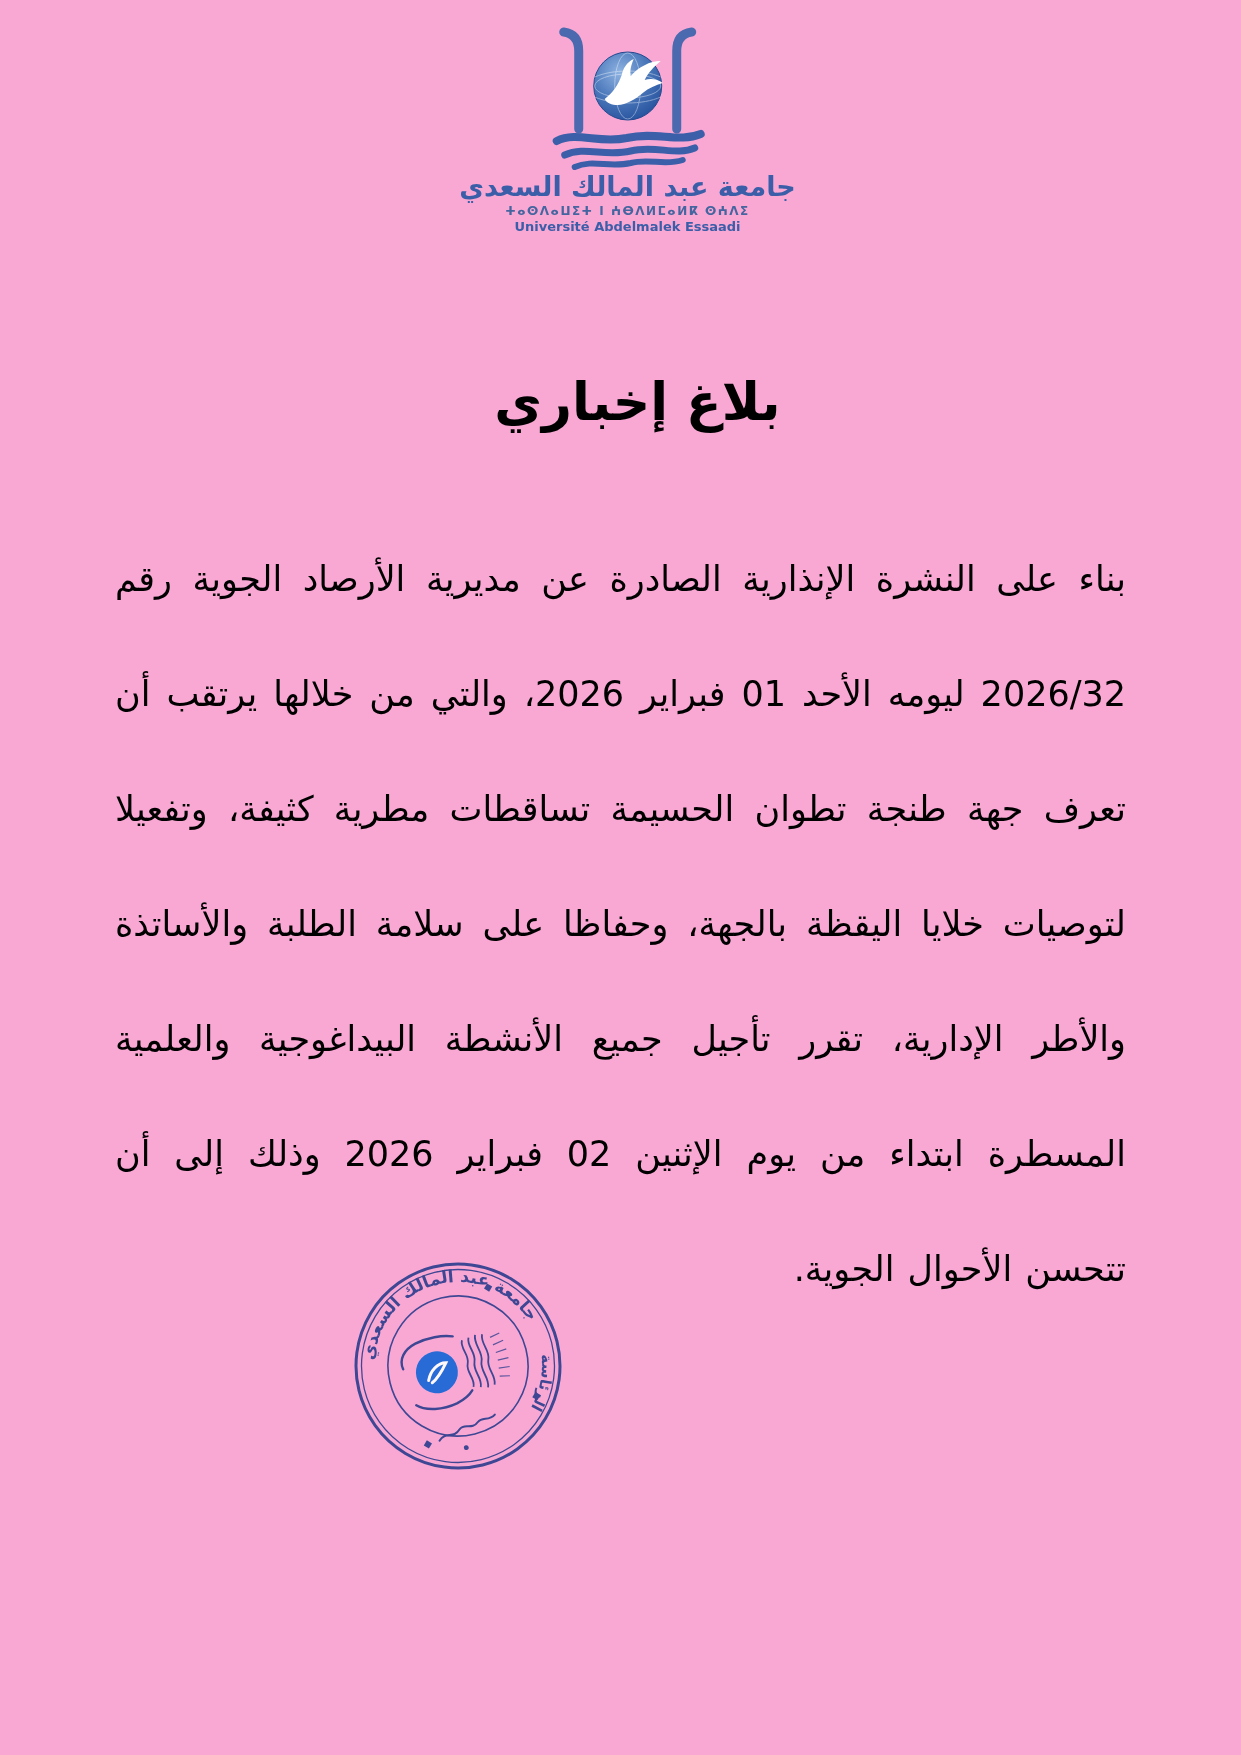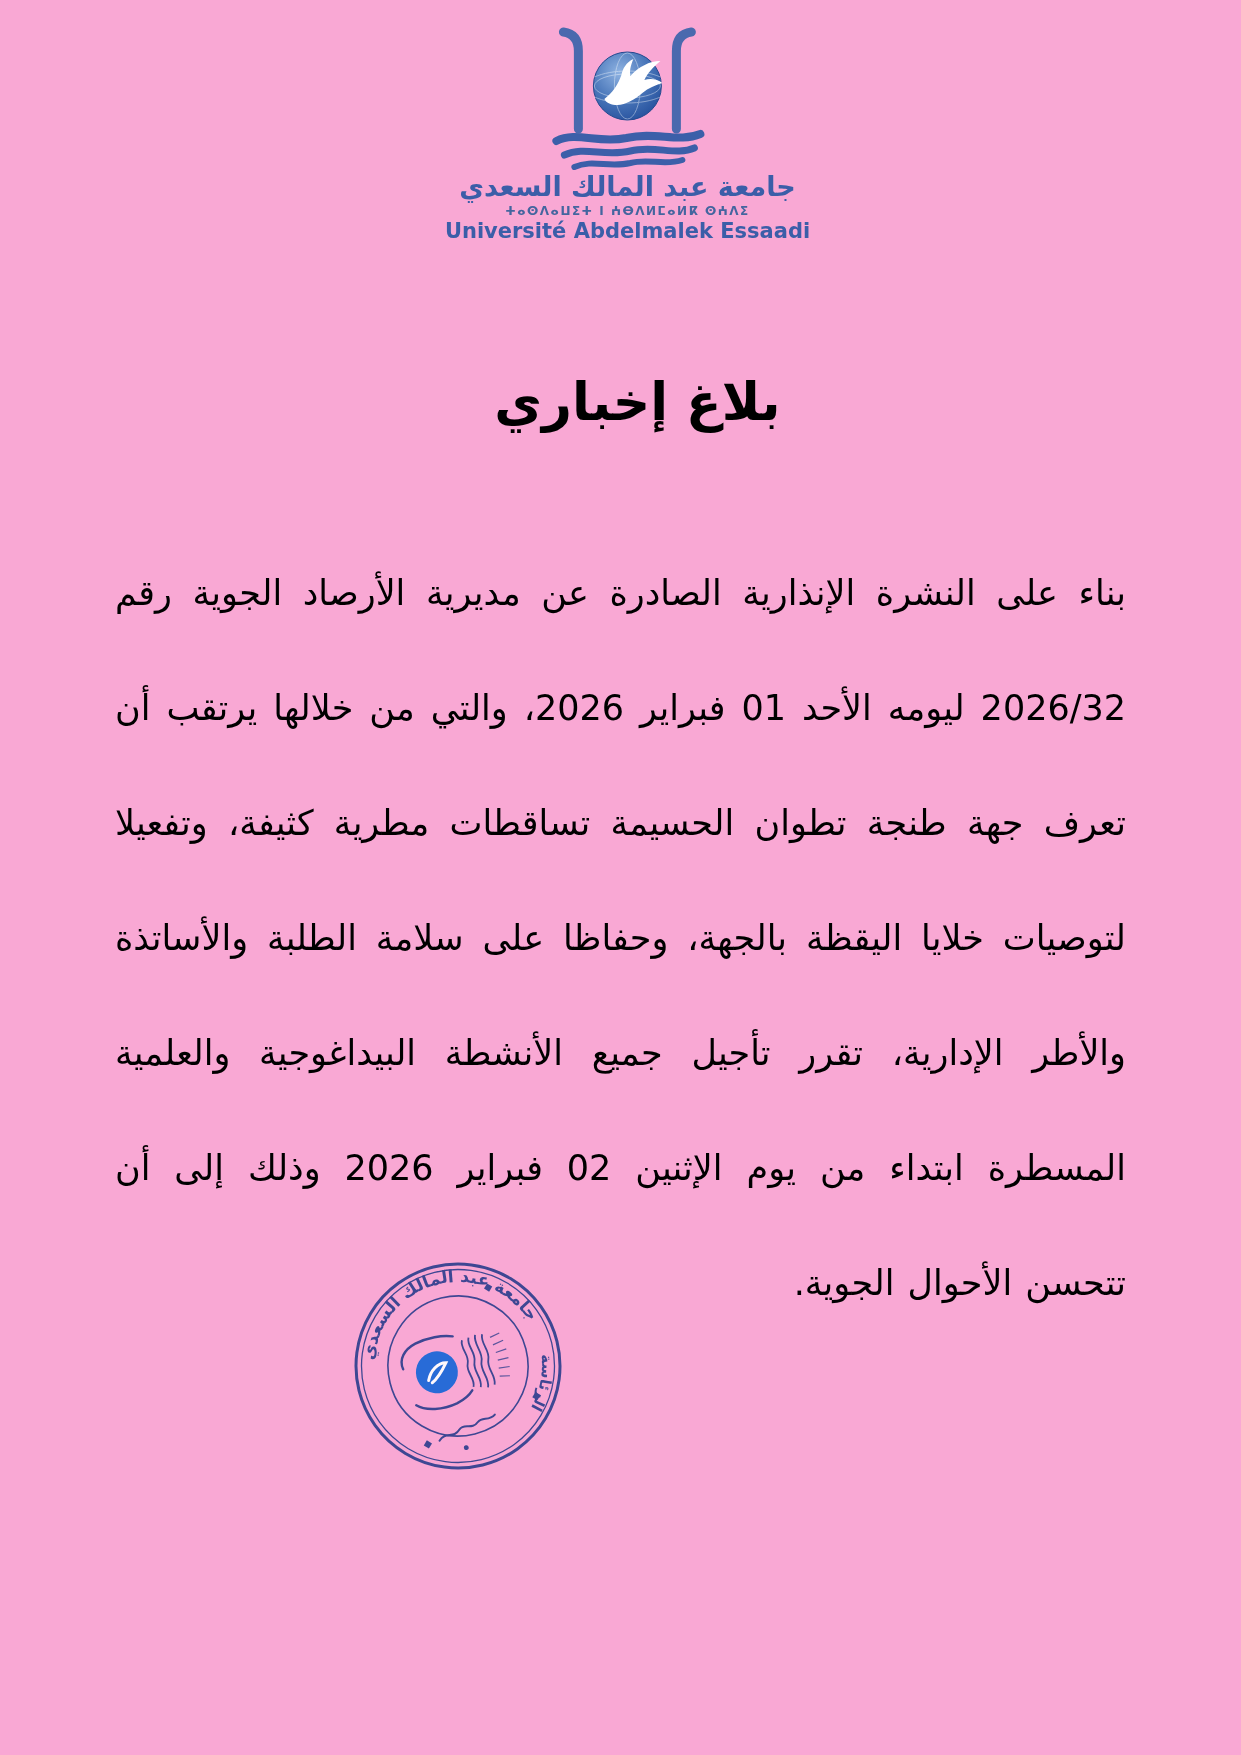--- a/index.html
+++ b/index.html
@@ -33,40 +33,40 @@
   }
   .logo-tifinagh {
     margin-top:3px;
     font-size:12px; font-weight:bold;
     color:#44659f;
     letter-spacing:1.5px;
     line-height:1.1;
   }
   .logo-french {
     margin-top:2px;
-    font-size:21px; font-weight:bold;
+    font-size:13px; font-weight:bold;
     color:#3b5ea8;
     line-height:1.1;
   }
 
   
   .doc-title {
     position:absolute;
     top:372px; left:0; right:0;
     text-align:center;
     direction:rtl;
     font-size:52px; font-weight:bold;
     color:#000000;
     transform:translateX(17px);
   }
 
   
   .body-text {
     position:absolute;
-    top:536px; left:115px; width:1011px;
+    top:522px; left:115px; width:1011px;
     direction:rtl;
     text-align:justify;
     font-size:35px;
     line-height:115px;
     color:#000000;
     word-spacing:2px;
   }
 
   
   .dateline {

